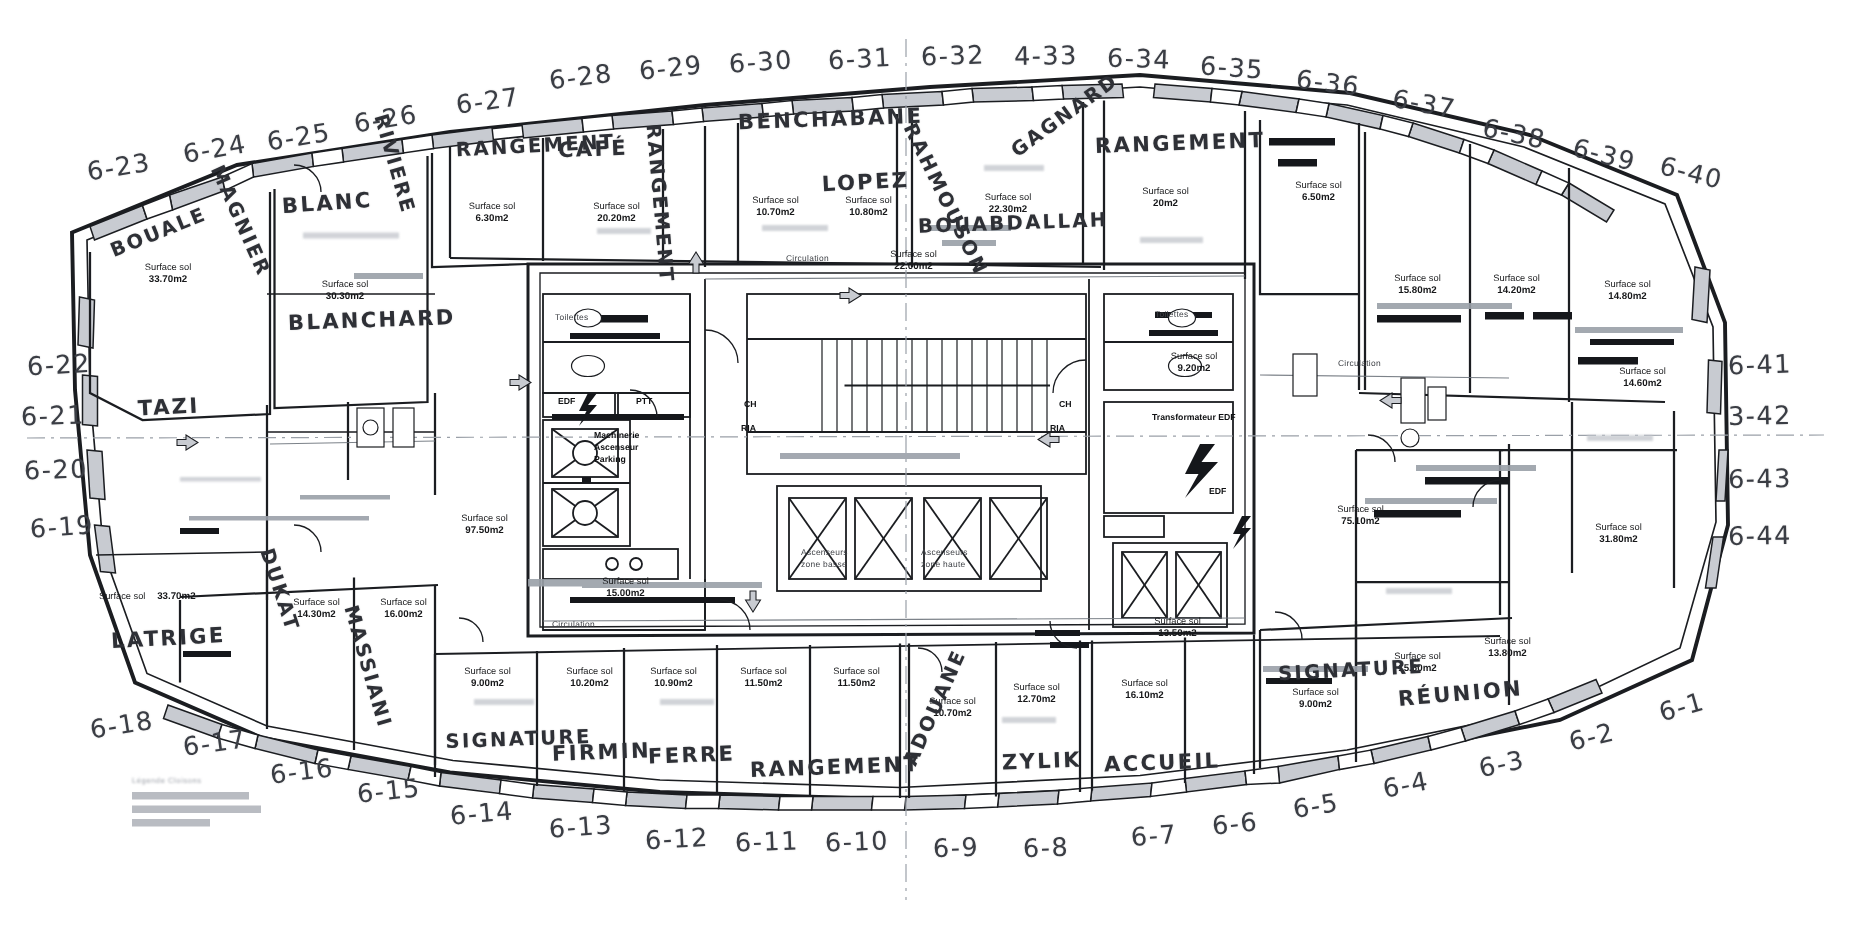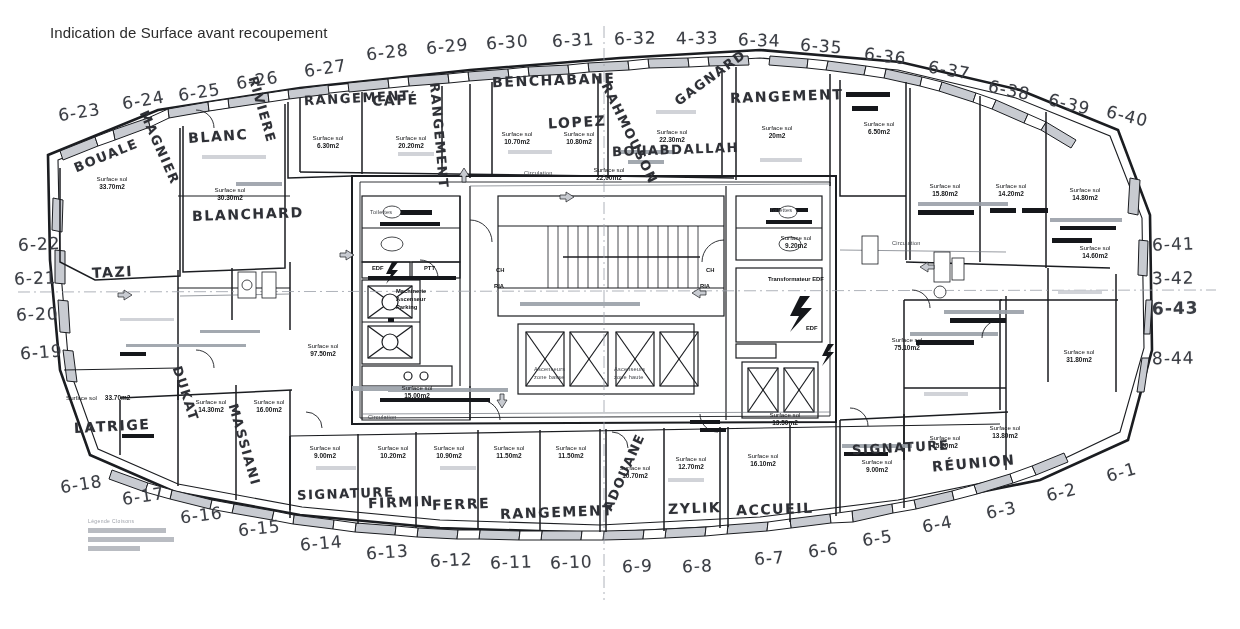--- a/index.html
+++ b/index.html
@@ -51,21 +51,20 @@
   .legend .cap{font-size:5px;color:#9a9ea6;letter-spacing:.4px;filter:blur(.6px);}
   .legend .bar{height:5px;margin-top:4px;background:#b9bcc2;filter:blur(.5px);}
 
   .smudge{position:absolute;background:#c9ccd2;filter:blur(.7px);opacity:.85;}
 </style>
 </head>
 <body>
 
 <div id="stage">
 
-  <div class="doc-title">Indication de Surface avant recoupement</div>
 
   <svg class="plan" viewBox="0 0 1240 629">
     <defs>
       <pattern id="hatch" width="5" height="5" patternUnits="userSpaceOnUse" patternTransform="rotate(45)">
         <rect width="5" height="5" fill="#d3d6db"></rect>
         <line x1="0" y1="0" x2="0" y2="5" stroke="#aeb2b9" stroke-width="1"></line>
       </pattern>
     </defs>
 
     <g stroke="#1b1d21" fill="none">
@@ -569,22 +568,22 @@
   <div class="hw grid" style="left:1048px;top:94px;transform:rotate(14deg);">6-39</div>
   <div class="hw grid" style="left:1106px;top:106px;transform:rotate(14deg);">6-40</div>
 
   <div class="hw grid" style="left:18px;top:234px;transform:rotate(-3deg);">6-22</div>
   <div class="hw grid" style="left:14px;top:268px;transform:rotate(-2deg);">6-21</div>
   <div class="hw grid" style="left:16px;top:304px;transform:rotate(-2deg);">6-20</div>
   <div class="hw grid" style="left:20px;top:342px;transform:rotate(-4deg);">6-19</div>
 
   <div class="hw grid" style="left:1152px;top:234px;transform:rotate(-2deg);">6-41</div>
   <div class="hw grid" style="left:1152px;top:268px;transform:rotate(-1deg);">3-42</div>
-  <div class="hw grid" style="left:1152px;top:298px;transform:rotate(-1deg);font-weight:bold;">6-43</div>
-  <div class="hw grid" style="left:1152px;top:348px;transform:rotate(-1deg);">8-44</div>
+  <div class="hw grid" style="left:1152px;top:310px;transform:rotate(-1deg);">6-43</div>
+  <div class="hw grid" style="left:1152px;top:348px;transform:rotate(-1deg);">6-44</div>
 
   <div class="hw grid" style="left:60px;top:474px;transform:rotate(-9deg);">6-18</div>
   <div class="hw grid" style="left:122px;top:486px;transform:rotate(-8deg);">6-17</div>
   <div class="hw grid" style="left:180px;top:505px;transform:rotate(-7deg);">6-16</div>
   <div class="hw grid" style="left:238px;top:518px;transform:rotate(-6deg);">6-15</div>
   <div class="hw grid" style="left:300px;top:533px;transform:rotate(-5deg);">6-14</div>
   <div class="hw grid" style="left:366px;top:542px;transform:rotate(-4deg);">6-13</div>
   <div class="hw grid" style="left:430px;top:550px;transform:rotate(-3deg);">6-12</div>
   <div class="hw grid" style="left:490px;top:552px;transform:rotate(-2deg);">6-11</div>
   <div class="hw grid" style="left:550px;top:552px;transform:rotate(-2deg);">6-10</div>

